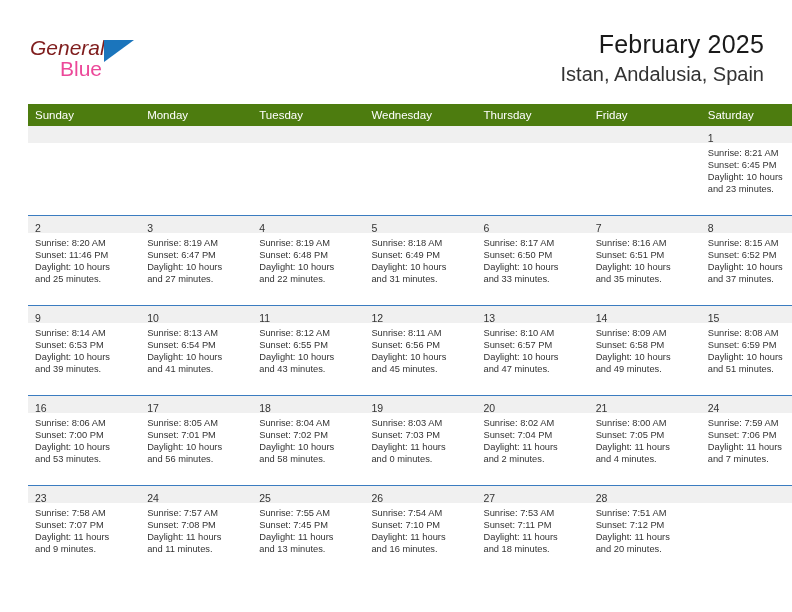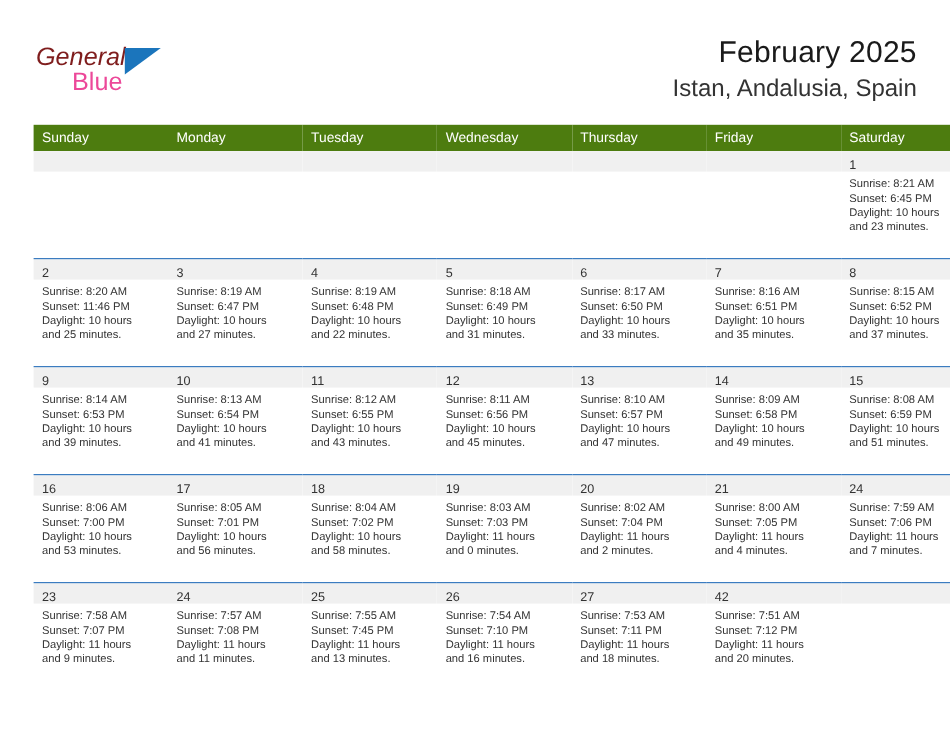--- a/index.html
+++ b/index.html
@@ -448,21 +448,21 @@
             <td>
               <div class="daynum-band"><span class="daynum">27</span></div>
               <div class="cellbody">
                 <div class="evline">Sunrise: 7:53 AM</div>
                 <div class="evline">Sunset: 7:11 PM</div>
                 <div class="evline">Daylight: 11 hours</div>
                 <div class="evline">and 18 minutes.</div>
               </div>
             </td>
             <td>
-              <div class="daynum-band"><span class="daynum">42</span></div>
+              <div class="daynum-band"><span class="daynum">28</span></div>
               <div class="cellbody">
                 <div class="evline">Sunrise: 7:51 AM</div>
                 <div class="evline">Sunset: 7:12 PM</div>
                 <div class="evline">Daylight: 11 hours</div>
                 <div class="evline">and 20 minutes.</div>
               </div>
             </td>
             <td class="empty">
               <div class="daynum-band"><span class="daynum"></span></div>
               <div class="cellbody"></div>

